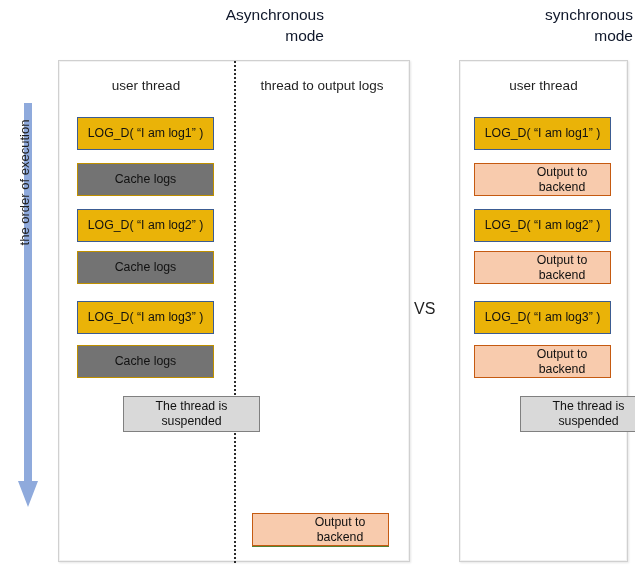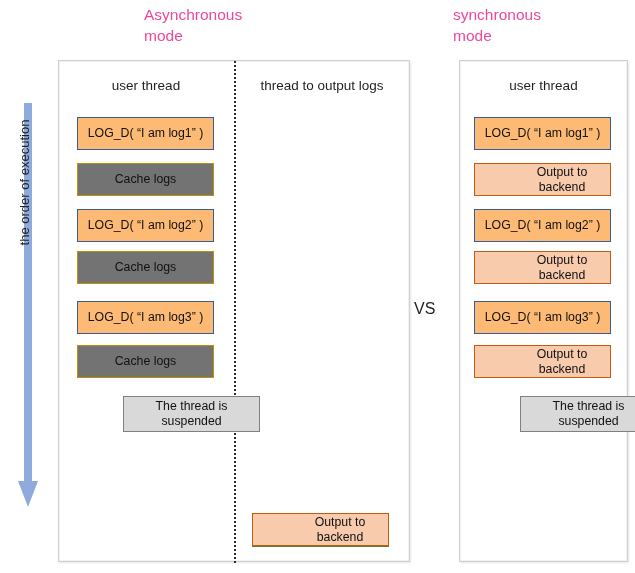--- a/index.html
+++ b/index.html
@@ -13,24 +13,24 @@
     position: relative;
     overflow: hidden;
     font-family: "Liberation Sans", sans-serif;
     color: #1a1a1a;
     -webkit-font-smoothing: antialiased;
   }
 
   
   .diagram-title {
     position: absolute;
-    text-align: left;
+    text-align: right;
     font-size: 15.5px;
     line-height: 21px;
-    color: #ec4899;
+    color: #0f172a;
     white-space: pre-line;
   }
   #title-async { left: 144px; top: 4px; width: 180px; }
   #title-sync  { left: 453px; top: 4px; width: 180px; }
 
   
   .panel {
     position: absolute;
     background: #ffffff;
     border: 1px solid #d0d0d0;
@@ -72,21 +72,21 @@
     border: 1px solid #7f7f7f;
     display: flex;
     align-items: center;
     justify-content: center;
     text-align: center;
     font-size: 12.3px;
     line-height: 14.5px;
     color: #111111;
     white-space: pre-line;
   }
-  .step.log      { background: #fdba74; border-color: #3B5C92; }
+  .step.log      { background: #eab308; border-color: #3B5C92; }
   .step.cache    { background: #737373; border-color: #BF9000; }
   .step.backend  { background: #F8CBAD; border-color: #C55A11; padding-left: 39px; }
   .step.read     { background: #C6E0B4; border-color: #548235; margin-top: 48px; }
   .step.suspend  { background: #D9D9D9; border-color: #808080; margin-left: 46px; }
   .step.two-line { line-height: 15px; }
 
   
   .col-a { left: 77px; }   
   .col-b { left: 252px; }  
   .col-c { left: 474px; }  

